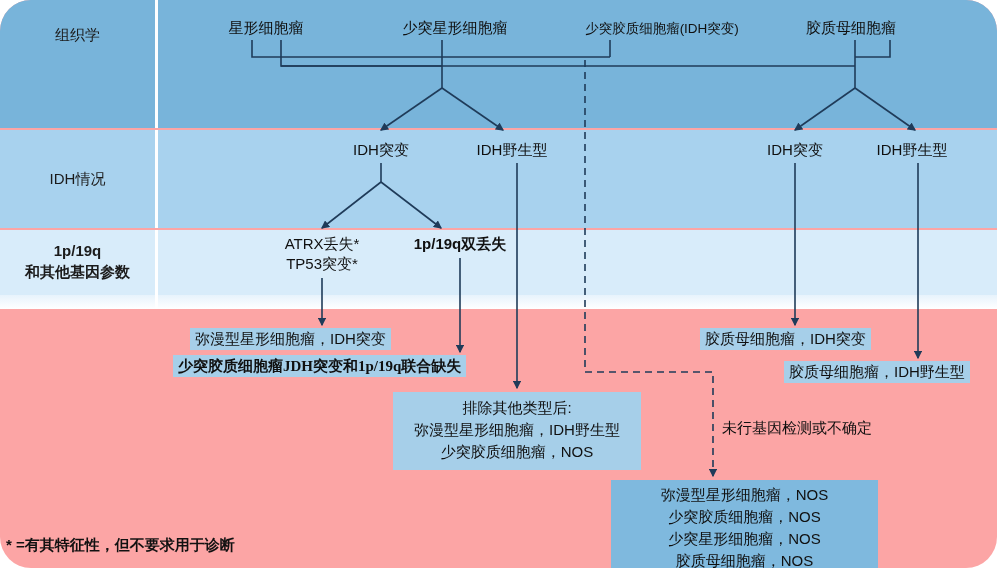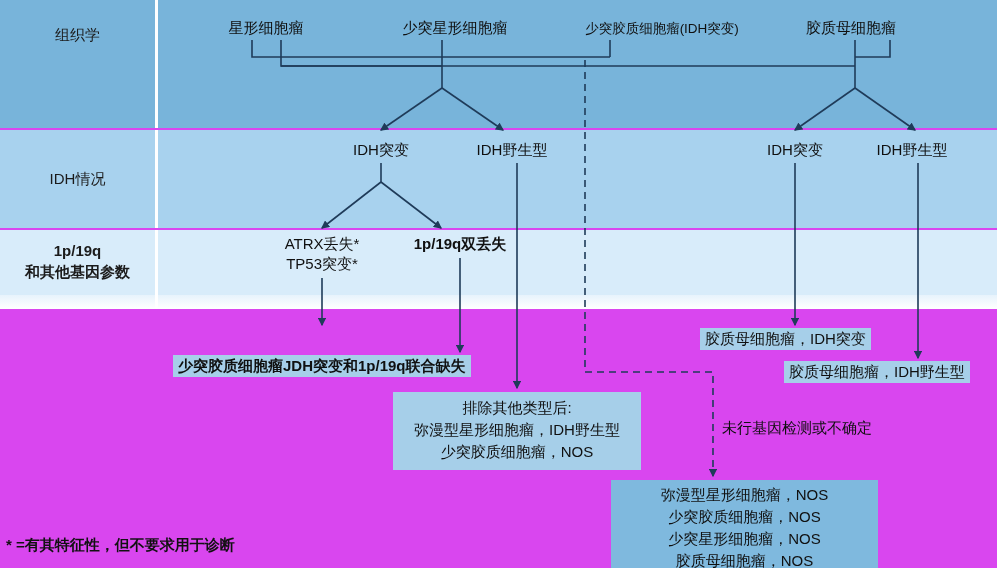--- a/index.html
+++ b/index.html
@@ -5,21 +5,22 @@
   html,body{margin:0;padding:0;background:#ffffff;}
   body{
     font-family:"Liberation Sans","DejaVu Sans",sans-serif;
     -webkit-font-smoothing:antialiased;
   }
   #stage{
     position:relative;
     width:997px;
     height:568px;
     overflow:hidden;
-    background:#d946ef;
+    background:#fca5a5;
+    border-radius:31px;
   }
   
   .band{position:absolute;left:0;width:997px;}
   #band-histology{top:0;height:128px;background:#78b4da;}
   #band-idh{top:130px;height:98px;background:#a8d2ee;}
   #band-genes{top:230px;height:65px;background:#d8ecfa;}
   #band-genes-fade{top:295px;height:14px;background:linear-gradient(#e7f3fc,#ffffff);}
   .band-divider{
     position:absolute;top:0;left:155px;width:3px;height:100%;
     background:#ffffff;
@@ -141,21 +142,22 @@
   <div class="node center hdr" style="left:512px;top:140px;">IDH野生型</div>
   <div class="node center hdr" style="left:795px;top:140px;">IDH突变</div>
   <div class="node center hdr" style="left:912px;top:140px;">IDH野生型</div>
 
   <div class="node center" style="left:322px;top:234px;text-align:center;">
     <div>ATRX丢失*</div>
     <div>TP53突变*</div>
   </div>
   <div class="node center bold" style="left:460px;top:234px;">1p/19q双丢失</div>
 
-  <div class="node boxed bold" style="left:173px;top:355px;">少突胶质细胞瘤JDH突变和1p/19q联合缺失</div>
+  <div class="node boxed" style="left:190px;top:328px;">弥漫型星形细胞瘤，IDH突变</div>
+  <div class="node boxed bold" style="left:173px;top:355px;font-family:Liberation Serif, serif;">少突胶质细胞瘤JDH突变和1p/19q联合缺失</div>
   <div class="node boxed" style="left:700px;top:328px;">胶质母细胞瘤，IDH突变</div>
   <div class="node boxed" style="left:784px;top:361px;">胶质母细胞瘤，IDH野生型</div>
 
   <div id="box-center">
     <div>排除其他类型后:</div>
     <div>弥漫型星形细胞瘤，IDH野生型</div>
     <div>少突胶质细胞瘤，NOS</div>
   </div>
 
   <div class="node" style="left:722px;top:418px;">未行基因检测或不确定</div>

